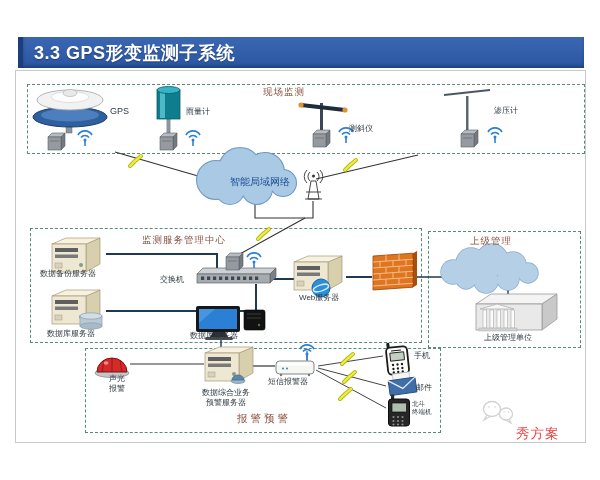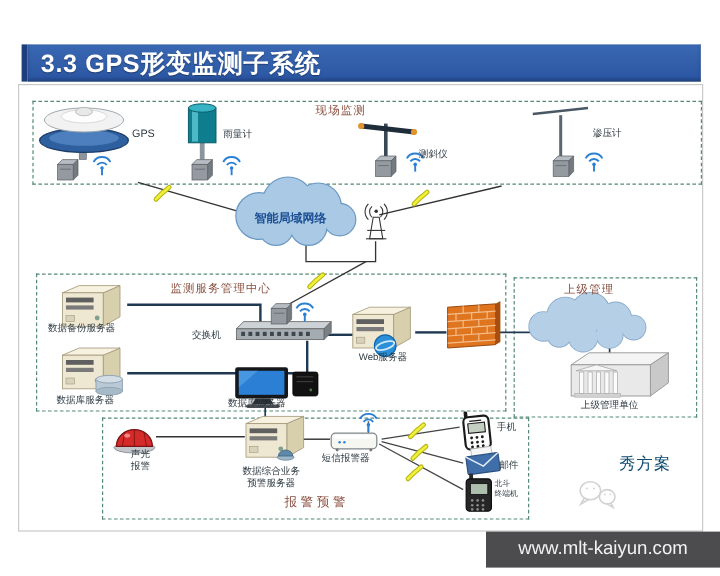--- a/index.html
+++ b/index.html
@@ -3,34 +3,34 @@
 <meta charset="utf-8">
 <style>
   html,body{margin:0;padding:0;background:#fff;}
   .stage{position:relative;width:600px;height:480px;background:#fff;overflow:hidden;
          font-family:"Liberation Sans","DejaVu Sans",sans-serif;}
   .tg-box{position:absolute;left:12px;top:8px;width:123px;height:27px;background:#59595b;
           color:#fff;font-size:15px;display:flex;align-items:center;padding-left:9px;box-sizing:border-box;}
   .title-bar{position:absolute;left:18px;top:37px;width:566px;height:31px;
              background:linear-gradient(180deg,#3a67b2,#2a55a2);border-left:5px solid #1c3e7c;
              box-shadow:inset 0 -2px 3px rgba(0,0,0,.25);display:flex;align-items:center;
-             padding-left:11px;box-sizing:border-box;color:#fff;font-size:21px;font-weight:bold;
+             padding-left:11px;box-sizing:border-box;color:#fff;font-size:18px;font-weight:bold;
              letter-spacing:.5px;text-shadow:0 1px 1px rgba(0,0,0,.35);}
   .slide-border{position:absolute;left:15px;top:70px;width:569px;height:371px;
                 border:1px solid #c9c9c9;background:#fff;}
   .dbox{position:absolute;border:1px dashed #558b78;}
   .lbl{position:absolute;font-size:8px;color:#2e3a42;white-space:pre-line;line-height:1.25;}
   .boxlbl{position:absolute;font-size:9.5px;color:#8a5040;letter-spacing:1px;white-space:nowrap;}
-  .cloudlbl{position:absolute;left:212px;top:175px;width:78px;text-align:left;
-            font-size:10px;font-weight:bold;color:#1c4f94;}
+  .cloudlbl{position:absolute;left:212px;top:175px;width:78px;text-align:right;
+            font-size:10px;font-weight:normal;color:#1c4f94;}
   .linklbl{position:absolute;left:332px;top:181px;width:110px;text-align:center;
            font-size:8px;color:#7c5a49;white-space:pre-line;line-height:1.3;}
   .alarmlbl{font-size:10.5px;letter-spacing:3px;}
   .ctr{text-align:center;}
-  .watermark-text{position:absolute;left:516px;top:378px;font-size:13.5px;color:#0c4a6e;letter-spacing:1px;}
+  .watermark-text{position:absolute;left:516px;top:425px;font-size:13.5px;color:#ef4444;letter-spacing:1px;}
   .footer-bar{position:absolute;left:405px;top:443px;width:195px;height:30px;background:#4c4c4e;
               display:flex;align-items:center;justify-content:center;color:#f2f2f2;font-size:15.5px;}
   svg.overlay{position:absolute;left:0;top:0;pointer-events:none;}
 </style>
 </head>
 <body>
 
 <div class="stage">
 
   <div class="slide-border"></div>
@@ -380,17 +380,14 @@
 报警</span>
   <span class="lbl ctr" style="left:184px;top:388px;width:84px;">数据综合业务
 预警服务器</span>
   <span class="lbl" style="left:268px;top:377px;">短信报警器</span>
   <span class="lbl" style="left:414px;top:351px;">手机</span>
   <span class="lbl" style="left:416px;top:383px;">邮件</span>
   <span class="lbl" style="left:412px;top:400px;width:32px;font-size:6.5px;">北斗
 终端机</span>
 
   <span class="watermark-text">秀方案</span>
-  <div class="footer-bar">
-    <span>www.mlt-kaiyun.com</span>
-  </div>
 
 </div>
 
 </body></html>

